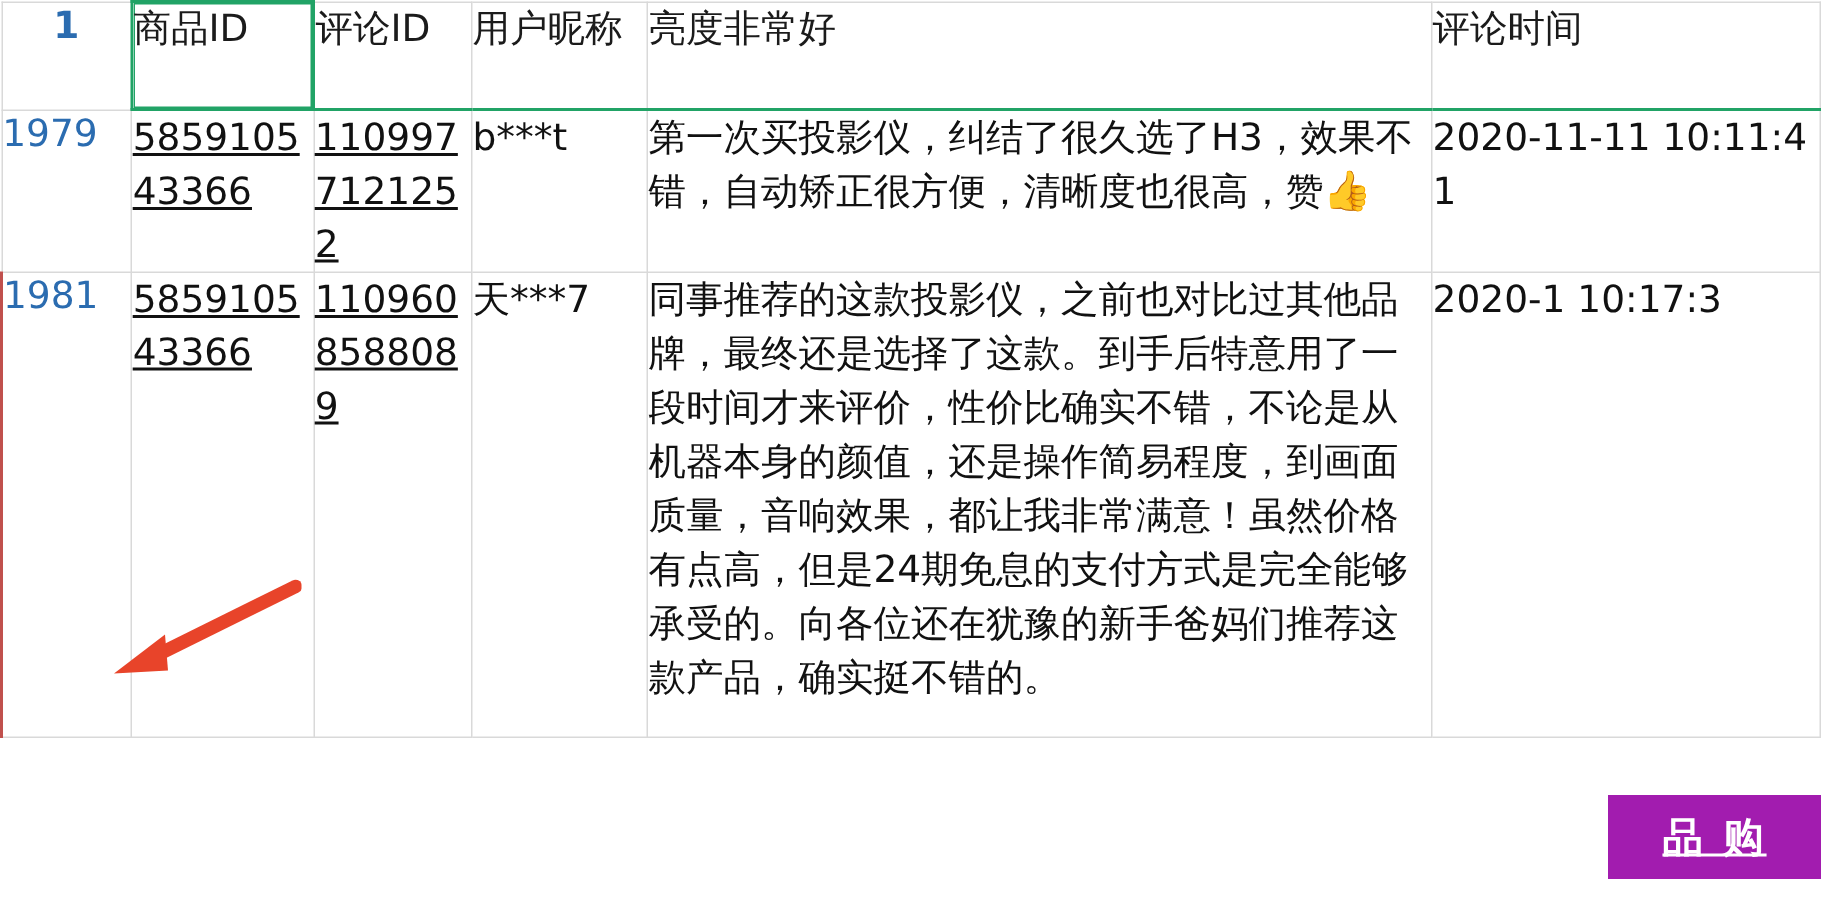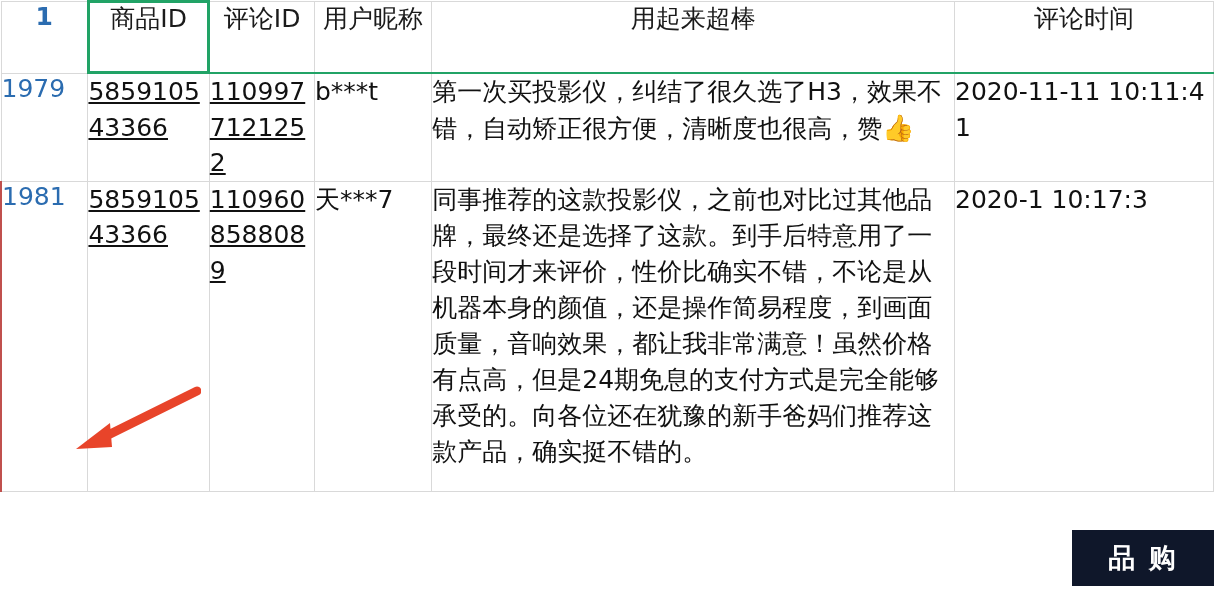--- a/index.html
+++ b/index.html
@@ -25,21 +25,21 @@
   .c-row{width:86px;}
   .c-pid{width:120px;}
   .c-cid{width:104px;}
   .c-nick{width:116px;}
   .c-content{width:517px;}
   .c-time{width:256px;}
 
   
   .hdr{
     height:70px;
-    text-align:center;
+    text-align:left;
     vertical-align:middle;
     font-size:25px;
     color:#1b1b1b;
     font-weight:normal;
   }
   .corner{
     background:#e9edf2;
     color:#2b6cb0;
     font-size:25px;
     text-align:center;
@@ -98,50 +98,51 @@
     height:70px;
     pointer-events:none;
   }
   
   .watermark{
     position:absolute;
     left:1072px;
     top:530px;
     width:142px;
     height:56px;
-    background:#0f172a;
+    background:#a21caf;
     color:#ffffff;
     font-size:27px;
     font-weight:bold;
     letter-spacing:2px;
     display:flex;
     align-items:center;
     justify-content:center;
     overflow:hidden;
+    text-decoration:underline;
   }
 </style>
 </head>
 <body>
 
 <table class="sheet">
   <colgroup>
     <col class="c-row">
       <col class="c-pid">
       <col class="c-cid">
     <col class="c-nick">
       <col class="c-content">
       <col class="c-time">
   </colgroup>
   <thead>
     <tr>
       <th class="corner">1</th>
       <th class="hdr hdr-sel">商品ID</th>
       <th class="hdr hdr-under">评论ID</th>
       <th class="hdr hdr-under">用户昵称</th>
-      <th class="hdr hdr-under">用起来超棒</th>
+      <th class="hdr hdr-under">亮度非常好</th>
       <th class="hdr hdr-under">评论时间</th>
     </tr>
   </thead>
   <tbody>
 
     <tr style="height:108px">
       <td class="ridx">1979</td>
       <td class="cell num">585910543366</td>
       <td class="cell num">1109977121252</td>
       <td class="cell cell-bottom">b***t</td>

